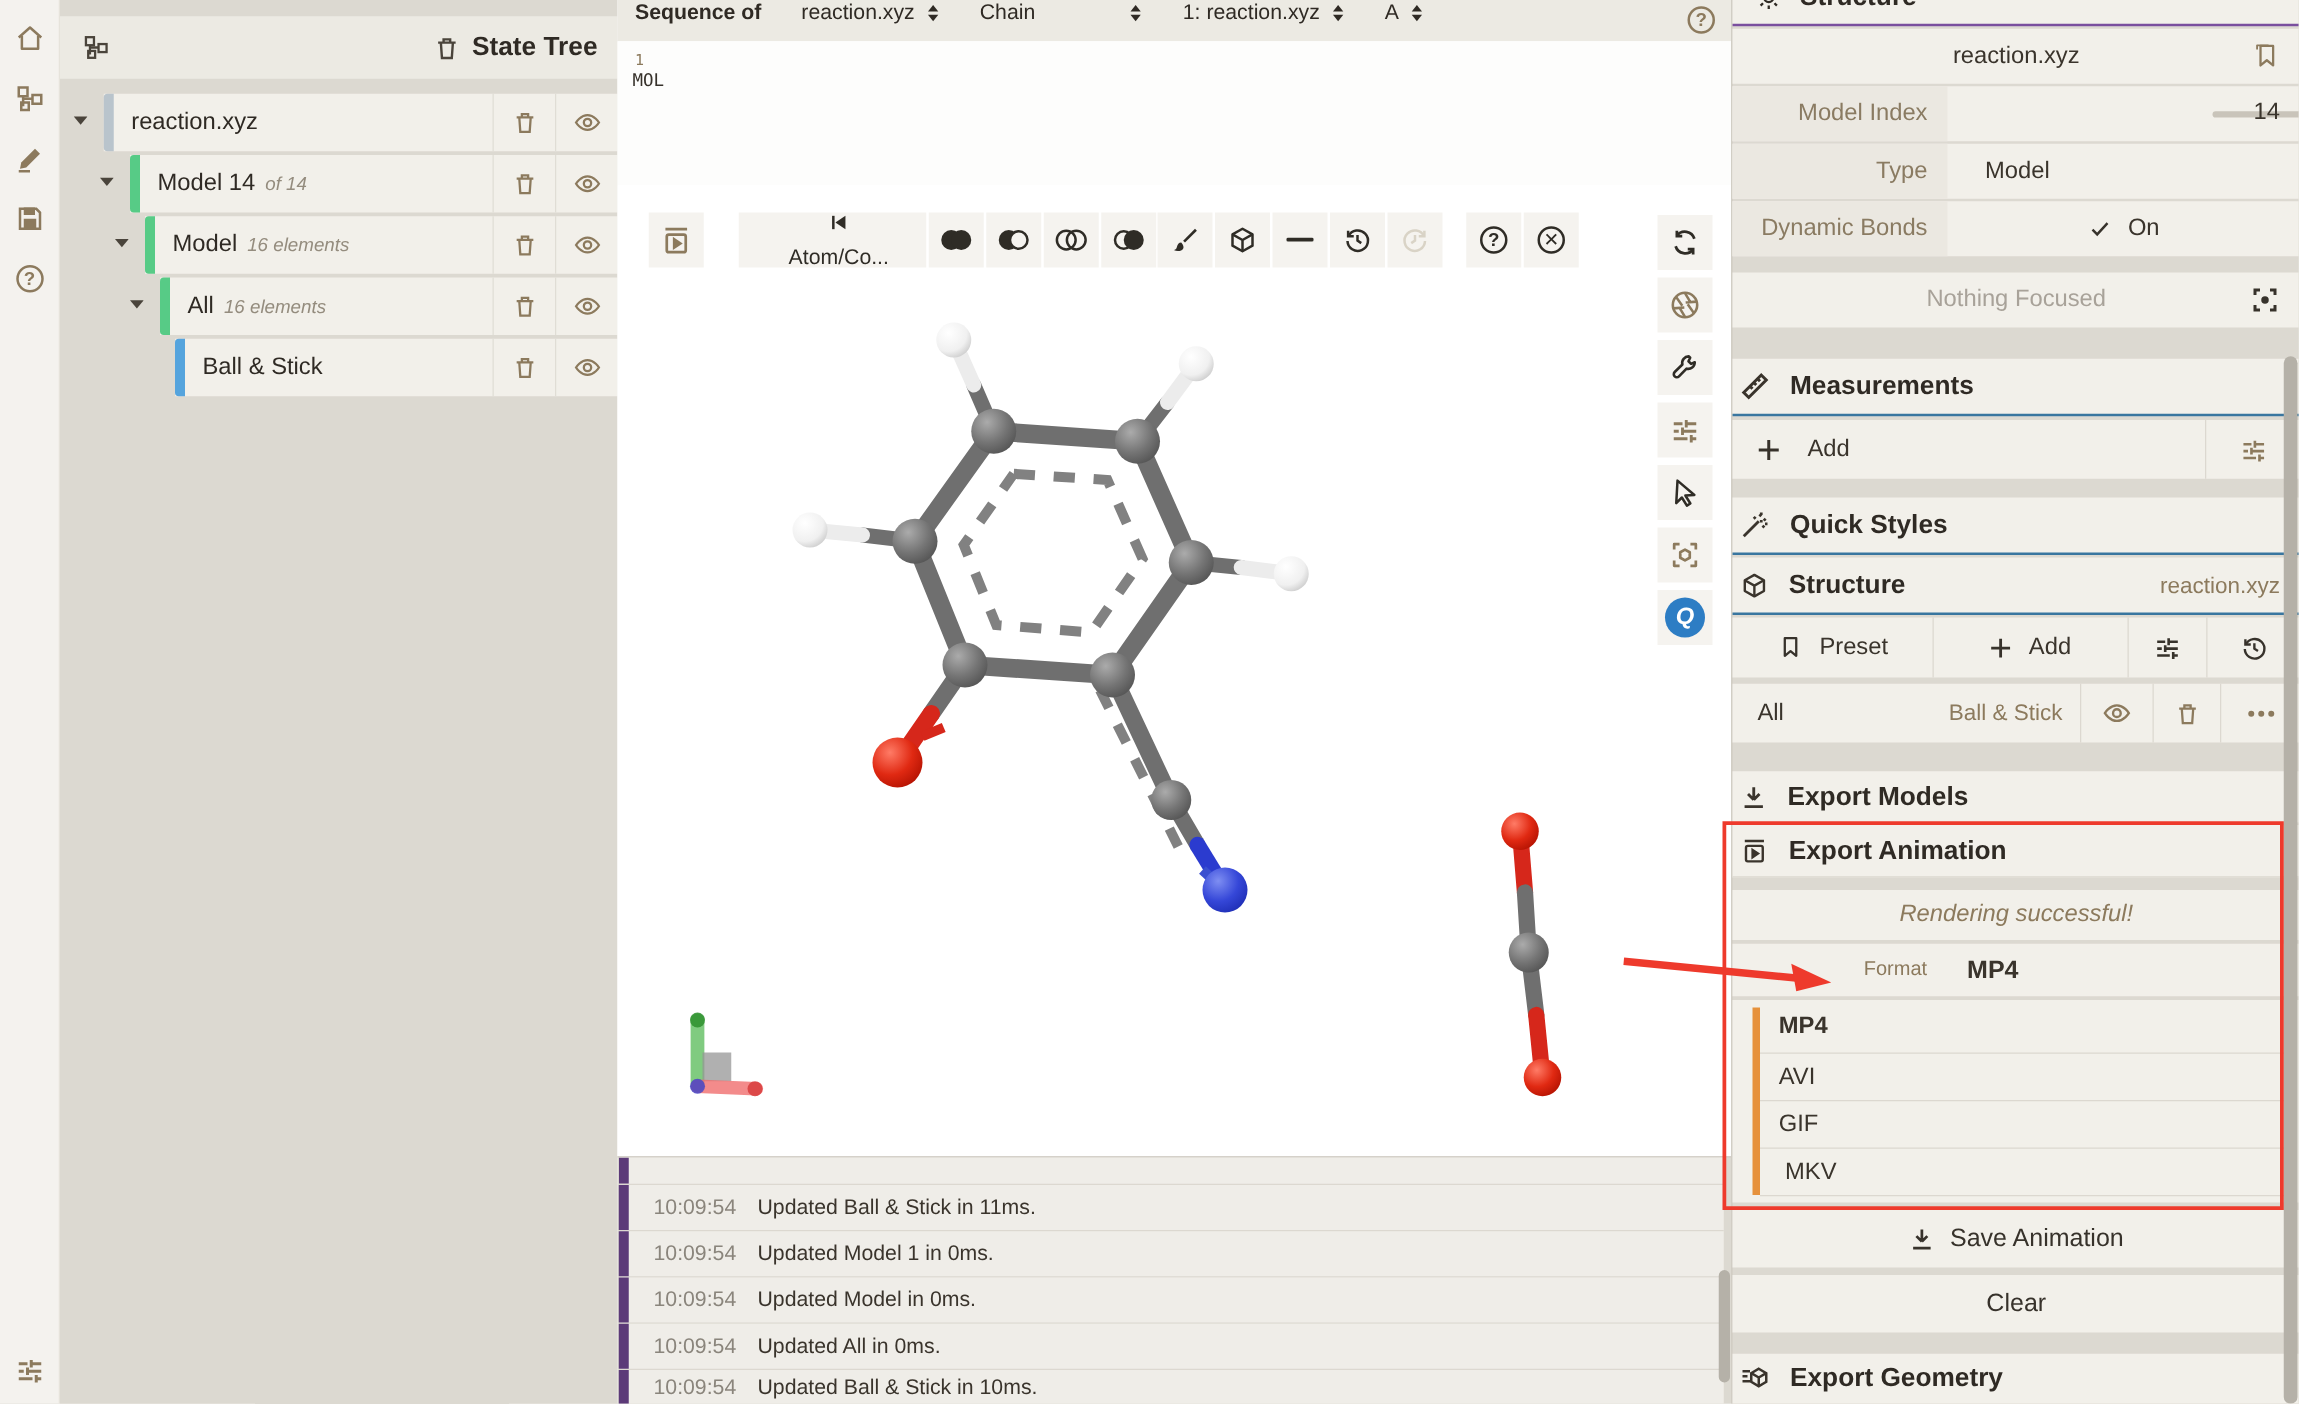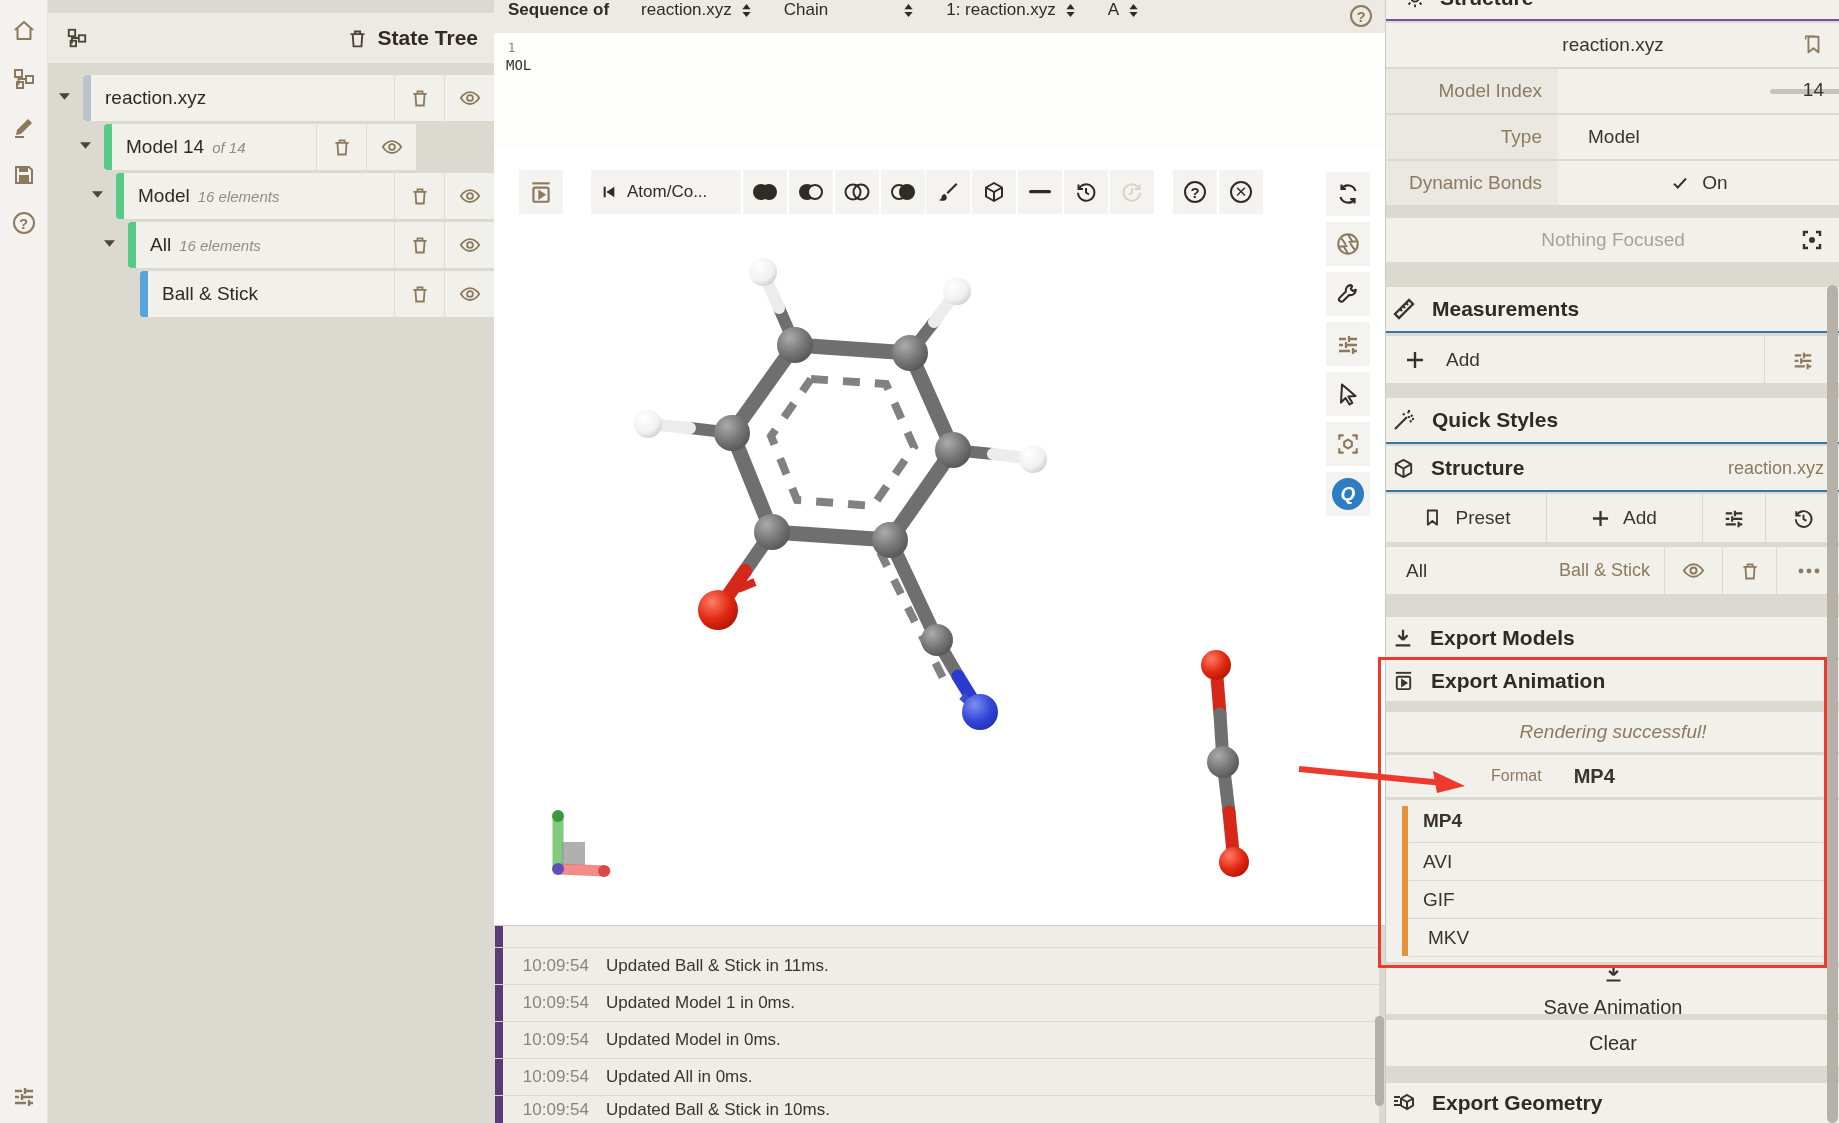--- a/index.html
+++ b/index.html
@@ -42,21 +42,21 @@
   .circ{width:22px;height:22px;border:2px solid currentColor;border-radius:50%;display:flex;
         align-items:center;justify-content:center;font-size:15px;font-weight:bold;box-sizing:border-box;}
   .seqview{position:absolute;left:0;top:33px;width:891px;height:115px;background:#fdfdfc;border-bottom:1px solid #eceae3;}
   .seqview .l1{position:absolute;left:14px;top:8px;font-family:"DejaVu Sans Mono",monospace;font-size:12px;color:#8c7a5d;}
   .seqview .l2{position:absolute;left:12px;top:24px;font-family:"DejaVu Sans Mono",monospace;font-size:14px;color:#37322b;}
 
   .viewer{position:absolute;left:0;top:148px;width:891px;height:777px;background:#ffffff;}
   .tgroup{position:absolute;top:22px;display:flex;gap:2px;}
   .tbtn{width:44px;height:44px;background:#f5f3ef;display:flex;align-items:center;justify-content:center;color:#2f2c26;}
   .tbtn.tan{color:#8c7a5d;} .tbtn.dis{color:#d9d3c6;}
-  .tbtn.wide{width:150px;justify-content:flex-start;gap:10px;padding-left:10px;box-sizing:border-box;font-size:17px;color:#2f2c26;}
+  .tbtn.wide{width:150px;justify-content:flex-start;gap:10px;padding-left:10px;box-sizing:border-box;font-size:17px;color:#2f2c26;flex-direction:column;}
   .vcol{position:absolute;left:832px;top:24px;display:flex;flex-direction:column;gap:6px;}
   .vbtn{width:44px;height:44px;background:#f5f3ef;display:flex;align-items:center;justify-content:center;color:#2f2c26;}
   .vbtn.tan{color:#8c7a5d;}
   .qbadge{width:32px;height:32px;border-radius:50%;background:#2d7dc4;color:#fff;display:flex;
           align-items:center;justify-content:center;font-size:19px;font-weight:bold;font-style:italic;}
 
   
   .logpanel{position:absolute;left:0;top:925px;width:891px;height:198px;background:#dcd9d1;border-top:1px solid #cfccc3;}
   .lrow{position:absolute;left:1px;width:884px;height:36px;background:#efede8;display:flex;align-items:center;border-bottom:1px solid #dcd8d0;}
   .lrow .strip{width:8px;height:100%;background:#5c3a78;flex:none;}
@@ -83,21 +83,21 @@
 
   .slider-track{position:absolute;left:212px;top:20px;width:150px;height:5px;border-radius:3px;background:#c9c4ba;}
   .mi-val{position:absolute;right:16px;top:10px;font-size:19px;color:#3a342c;}
 
   .fmt-list{background:#f2f0ea;}
   .fmt-bar{position:absolute;left:16px;top:6px;width:6px;height:150px;background:#e6913c;}
   .fmt-opt{position:absolute;left:22px;width:420px;height:38px;display:flex;align-items:center;padding-left:15px;
            font-size:19px;color:#3a342c;border-bottom:1px solid #dcd8d0;box-sizing:border-box;}
   .fmt-opt.sel{font-weight:bold;}
 
-  .btnrow{display:flex;align-items:center;justify-content:center;gap:12px;font-size:20px;color:#37322b;flex-direction:column;}
+  .btnrow{display:flex;align-items:center;justify-content:center;gap:12px;font-size:20px;color:#37322b;}
   .rp-scroll{position:absolute;left:1827px;top:285px;width:11px;height:838px;border-radius:6px;background:#b5b1a8;}
 
   
   .redbox{position:absolute;left:1378px;top:657px;width:449px;height:311px;border:3px solid #ee3a2c;box-sizing:border-box;pointer-events:none;}
   .redarrow{position:absolute;left:1295px;top:755px;pointer-events:none;}
 </style>
 </head>
 <body>
 
 <div class="root">
@@ -185,21 +185,21 @@
           </span>
         <span class="cell">
             <svg width="22" height="22" viewBox="0 0 24 24" fill="none" stroke="currentColor" stroke-width="2">
               <path d="M2 12s4-6.5 10-6.5S22 12 22 12s-4 6.5-10 6.5S2 12 2 12z"></path>
               <circle cx="12" cy="12" r="3.2"></circle>
             </svg>
           </span>
       </span>
     </div>
 
-    <div class="trow" style="left:56px;top:124px;width:312px;">
+    <div class="trow" style="left:56px;top:124px;width:390px;">
       <span class="accent" style="background:#57cb86"></span>
       <span class="ic caret">
           <svg width="11" height="9" viewBox="0 0 10 8" fill="#4a443b">
             <path d="M0 1h10L5 7z"></path>
           </svg>
         </span>
       <span class="lbl">Model 14</span>
       <span class="sfx">of 14</span>
       <span class="cells">
         <span class="cell">

